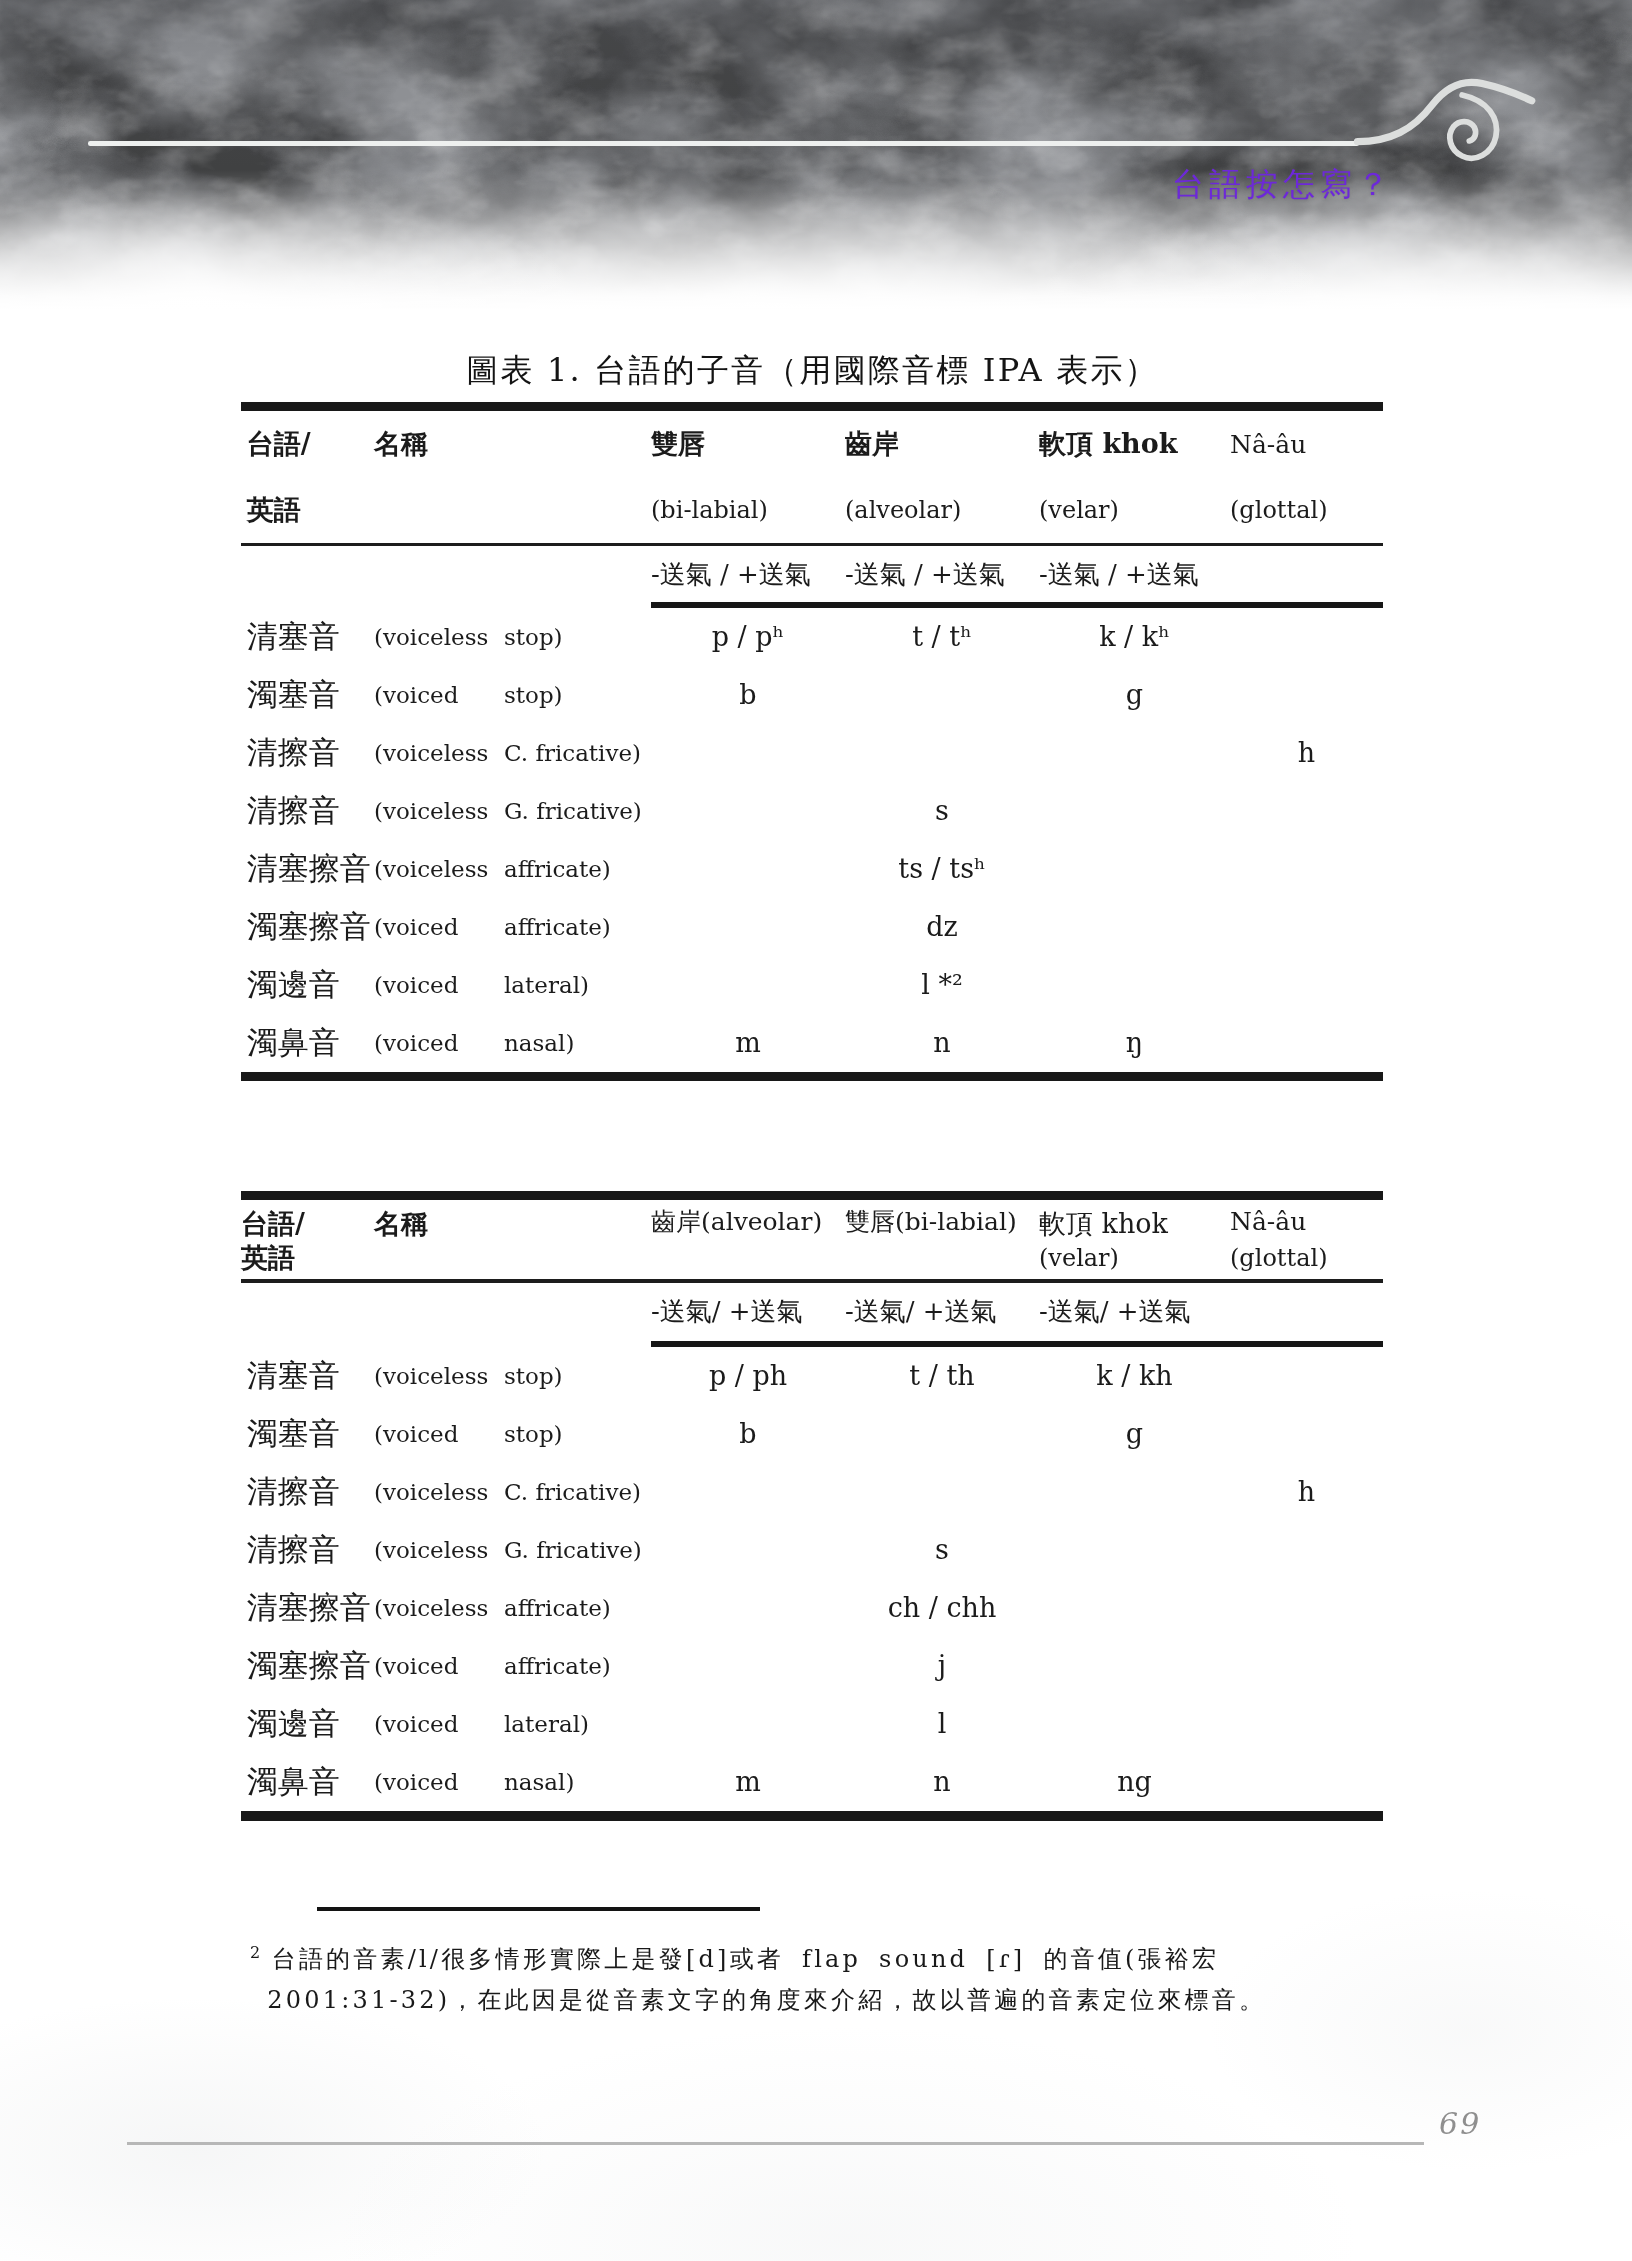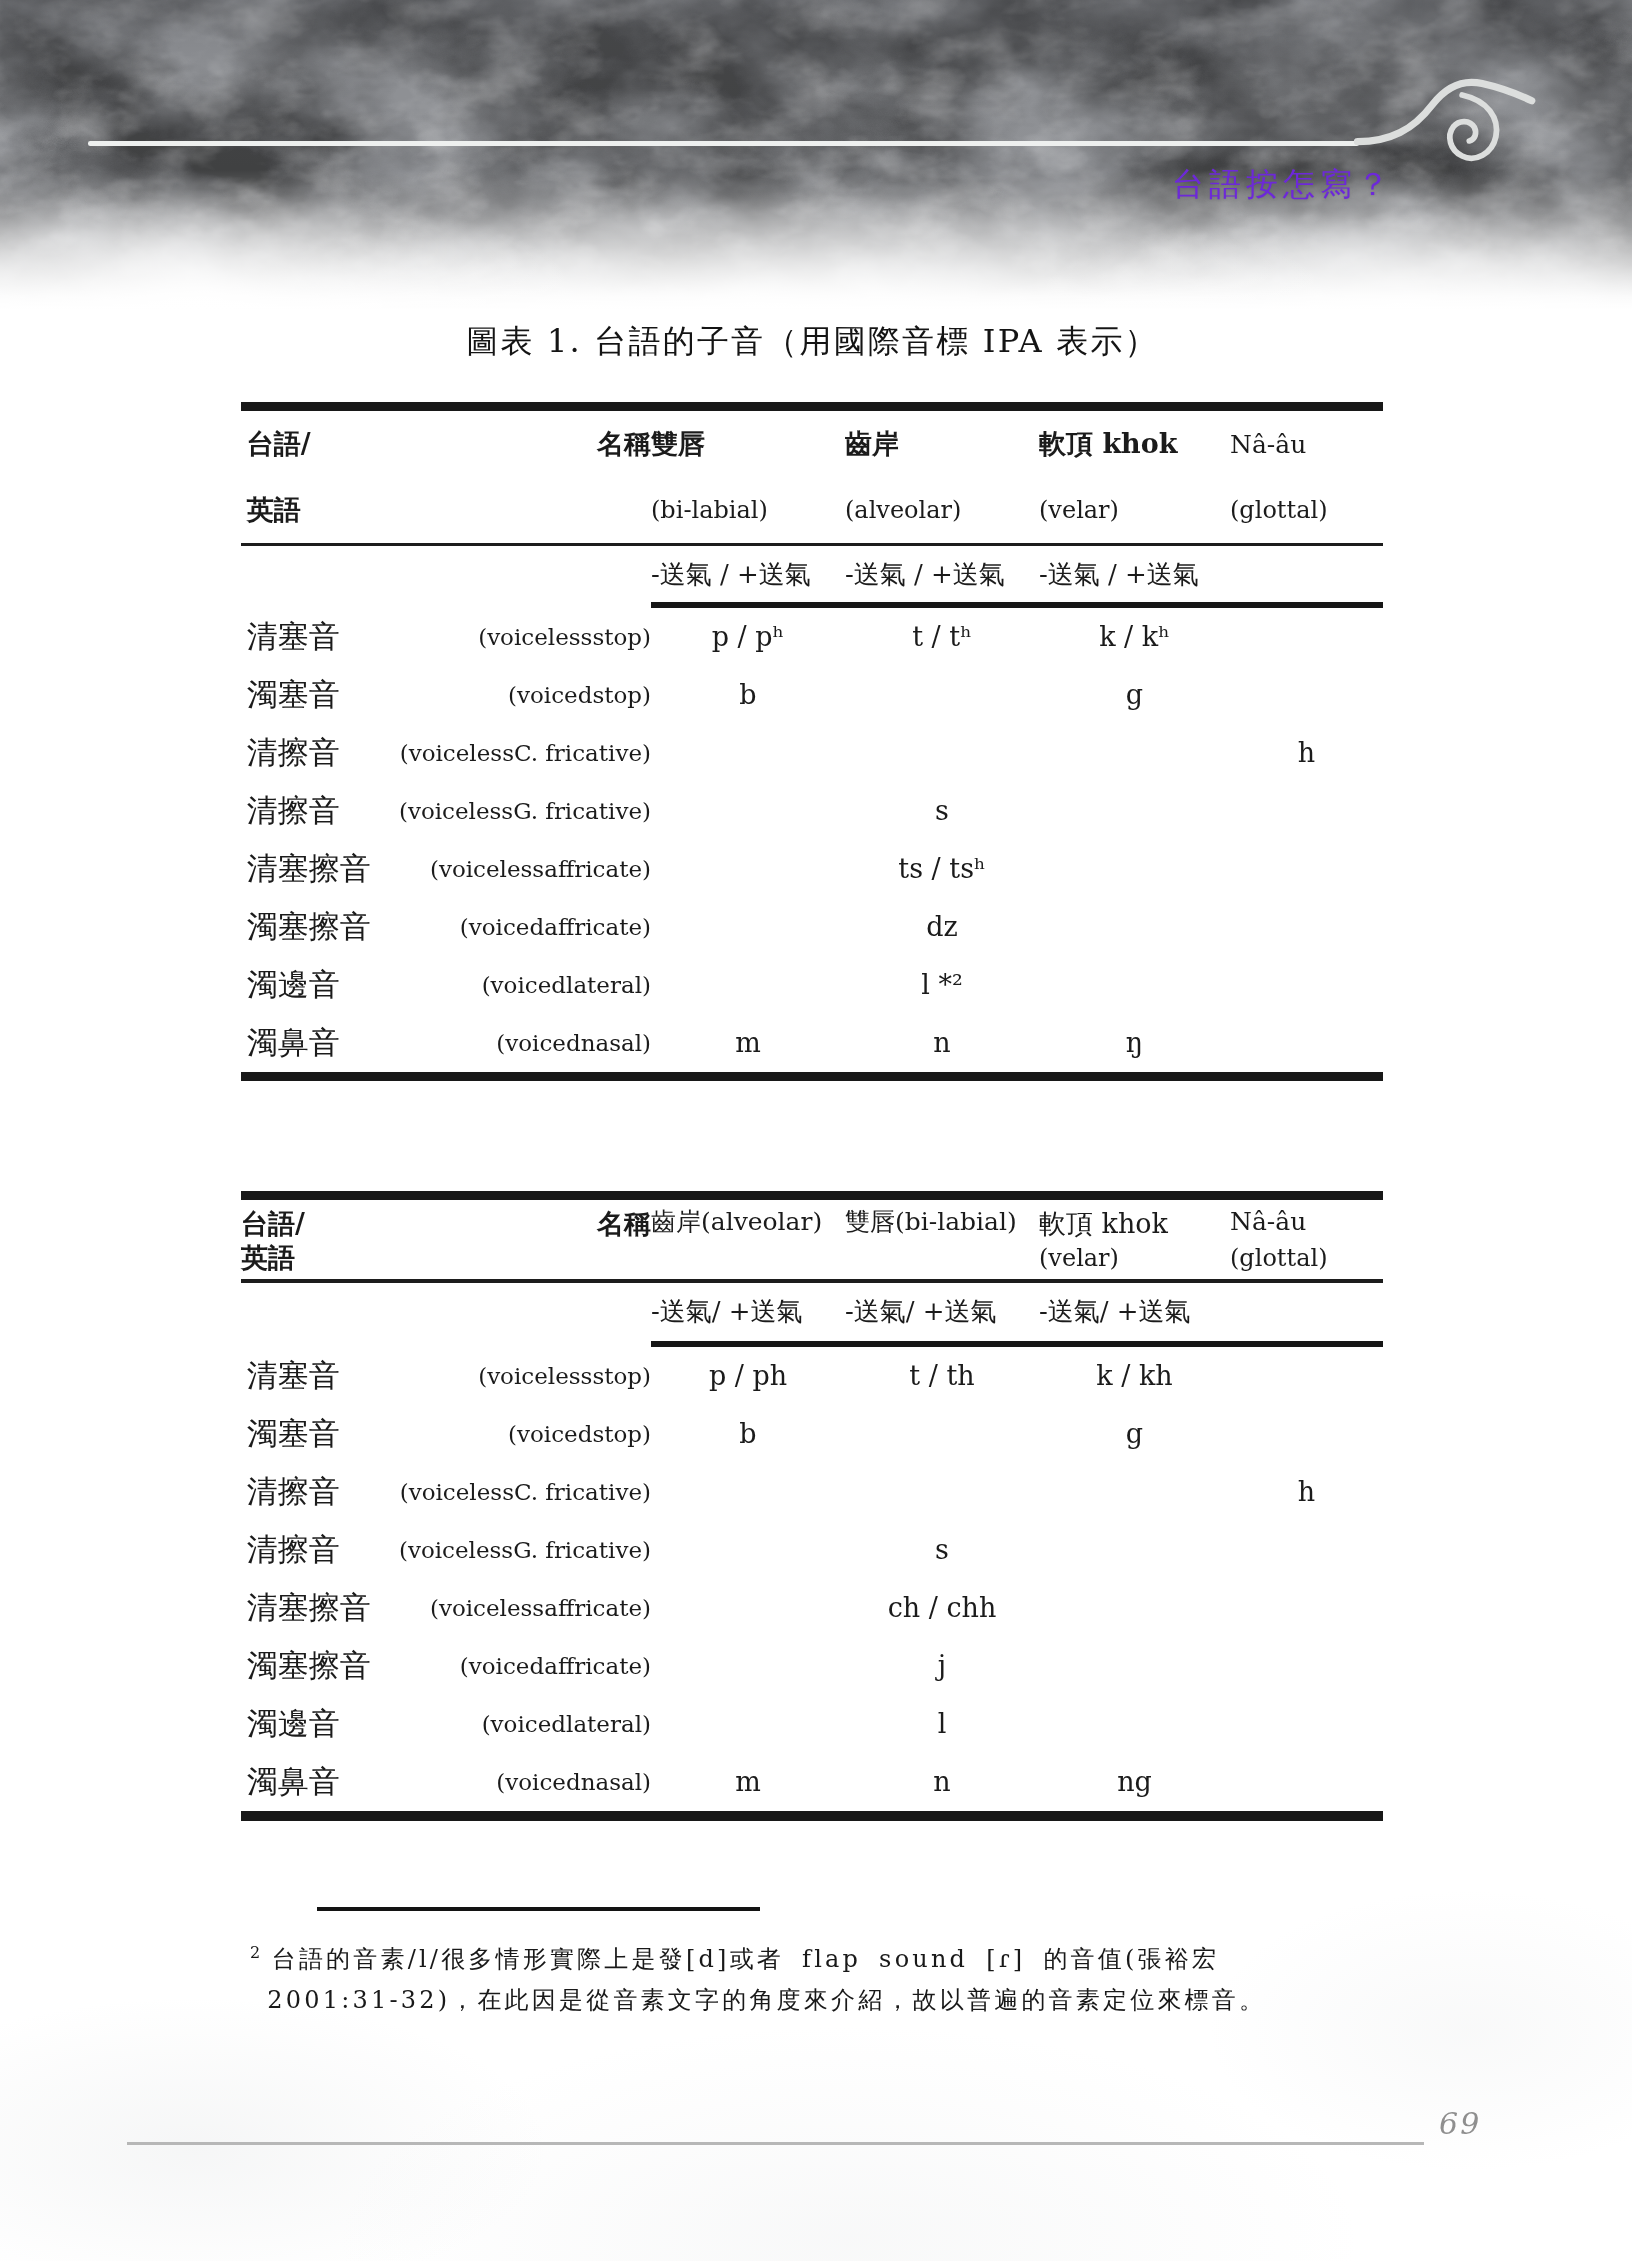--- a/index.html
+++ b/index.html
@@ -28,37 +28,37 @@
     font-size:32px;letter-spacing:5px;color:#6d28d9;white-space:nowrap;
     font-family:"DejaVu Serif","Liberation Serif",serif;
     text-shadow:0 0 2.9px rgba(90,92,96,.45);
   }
 
   
   .ttl{
     position:absolute;left:241px;width:1143px;text-align:center;
     font-size:32px;letter-spacing:2.2px;color:#141414;white-space:nowrap;
   }
-  #ttl1{top:320px;}
+  #ttl1{top:349px;}
   #ttl2{top:1126px;}
 
   
   .t{
     position:absolute;left:241px;width:1143px;display:grid;
     grid-template-columns:133px 277px 194px 194px 191px 153px;
     align-items:center;color:#1b1b1b;
   }
   #table1{top:402px;grid-template-rows:8.6px 67px 65px 3.6px 56px 5.8px repeat(8,58px) 9.4px;}
   #table2{top:1191px;grid-template-rows:8.6px 79px 4.3px 58px 5.8px repeat(8,58px) 10px;}
   .bar{grid-column:1/-1;align-self:stretch;background:#181818;}
   .hline{grid-column:1/-1;align-self:stretch;background:#1d1d1d;}
   .thline{grid-column:3/7;align-self:stretch;background:#161616;}
   .cell{white-space:nowrap;}
   .lbl{font-size:31px;padding-left:5.8px;}
-  .name{font-size:23px;text-align:right;}
+  .name{font-size:23px;}
   .n1{display:inline-block;min-width:130px;}
   .ctr{text-align:left;}
   .cjk38{font-size:27px;font-weight:bold;}
   .lat33{font-size:24px;}
   .val{text-align:center;font-size:27px;}
   .asp{font-size:26px;}
   
   .hd2{align-self:stretch;display:flex;flex-direction:column;
        justify-content:space-between;padding:8.6px 0 5.8px 0;line-height:1.15;}
   .hd2.top{justify-content:flex-start;}

